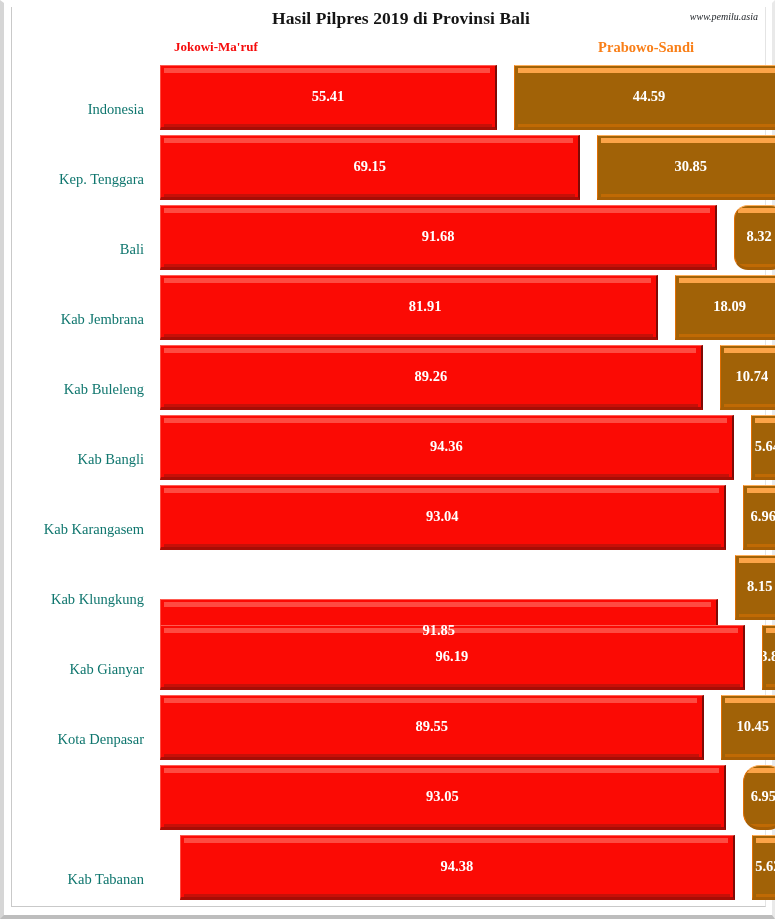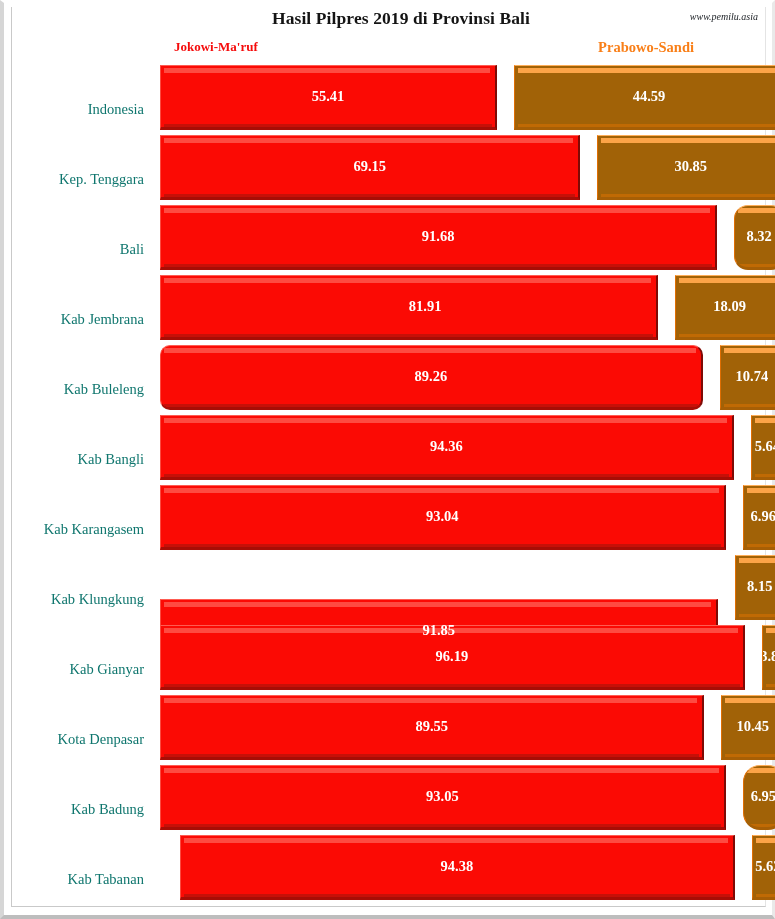--- a/index.html
+++ b/index.html
@@ -165,21 +165,21 @@
             <span class="val">81.91</span>
           </div>
           <div class="seg orange" style="width: 18.09%;">
             <span class="val">18.09</span>
           </div>
         </div>
       </div>
       <div class="row">
         <div class="rowlabel">Kab Buleleng</div>
         <div class="bartrack">
-          <div class="seg red" style="width: 89.26%; border-radius: 10px;">
+          <div class="seg red" style="width: 89.26%;">
             <span class="val">89.26</span>
           </div>
           <div class="seg orange" style="width: 10.74%;">
             <span class="val">10.74</span>
           </div>
         </div>
       </div>
       <div class="row">
         <div class="rowlabel">Kab Bangli</div>
         <div class="bartrack">
@@ -229,21 +229,20 @@
         <div class="bartrack">
           <div class="seg red" style="width: 89.55%;">
             <span class="val">89.55</span>
           </div>
           <div class="seg orange" style="width: 10.45%;">
             <span class="val">10.45</span>
           </div>
         </div>
       </div>
       <div class="row">
-        <div class="rowlabel">Kab Badung</div>
         <div class="bartrack">
           <div class="seg red" style="width: 93.05%;">
             <span class="val">93.05</span>
           </div>
           <div class="seg orange" style="width: 6.95%; border-radius: 17px;">
             <span class="val">6.95</span>
           </div>
         </div>
       </div>
       <div class="row">

